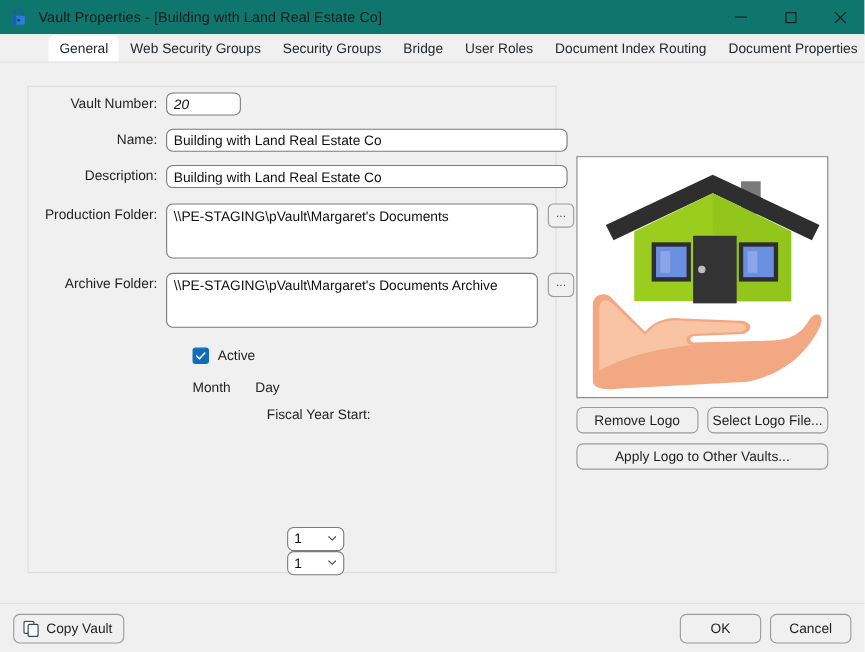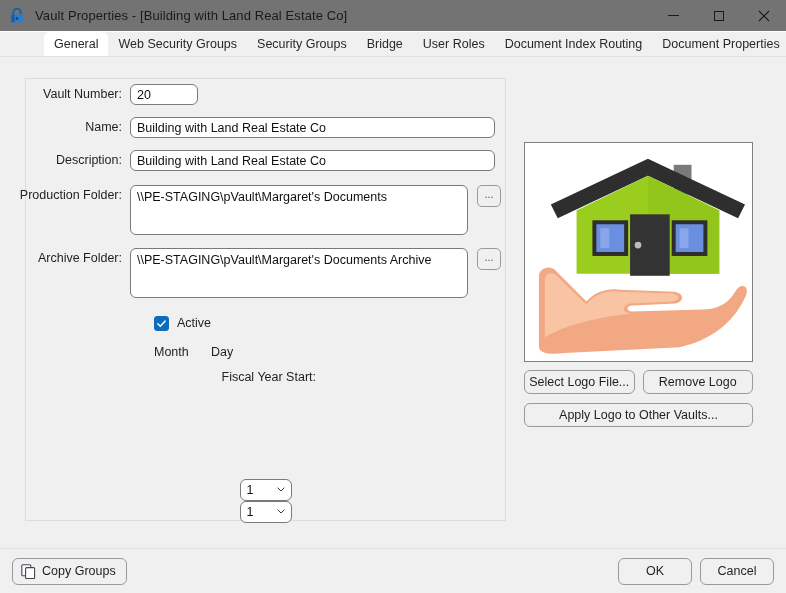--- a/index.html
+++ b/index.html
@@ -13,21 +13,21 @@
   .window {
     position: relative;
     width: 786px; height: 593px;
     background: #f0f0f0;
     display: flex; flex-direction: column;
   }
 
   
   .titlebar {
     height: 31px; flex: 0 0 32px;
-    background: #737373;
+    background: #0f766e;
     display: flex; align-items: center;
     border-bottom: 1px solid #ffffff;
   }
   .title-lock { width: 18px; height: 18px; margin-left: 8px; flex: 0 0 18px; display: block; }
   .title-text {
     margin-left: 9px;
     font-size: 13px; color: #1a1a1a;
     white-space: nowrap; letter-spacing: .1px;
   }
   .win-controls { margin-left: auto; display: flex; height: 32px; }
@@ -79,42 +79,42 @@
     position: absolute;
     left: 25px; top: 21px;
     width: 481px; height: 443px;
     border: 1px solid #dcdcdc;
     background: #f0f0f0;
   }
 
   
   .form {
     position: absolute;
-    left: 18px; top: 21px;
+    left: 39px; top: 21px;
     width: 500px;
   }
   .row { display: flex; align-items: flex-start; margin-bottom: 0; }
   .lbl {
     width: 112px; flex: 0 0 112px;
     text-align: right;
     font-size: 12.5px; color: #1f1f1f;
     padding-right: 8px;
     line-height: 20px;
   }
   .txt {
     font-family: "Liberation Sans", sans-serif;
     font-size: 12.5px; color: #101010;
     background: #ffffff;
     border: 1px solid #7a7a7a;
     border-radius: 6px;
     padding: 2px 6px;
     outline: none;
     line-height: 16px;
   }
-  .txt.small { width: 68px; height: 21px; }
+  .txt.small { width: 68px; height: 21px; font-style: italic; }
   .txt.wide  { width: 365px; height: 21px; }
   .txt.area  {
     width: 338px; height: 50px;
     resize: none; overflow: hidden;
     padding-top: 3px;
   }
   .browse {
     width: 24px; height: 22px;
     margin-left: 9px;
     background: #f0f0f0;
@@ -365,35 +365,35 @@
                  C198 167 206 160 212 150 C218 140 228 144 222 156
                  C210 182 186 200 156 206 L40 212 C24 214 14 212 14 205 Z" fill="#F2A882"></path>
         <path d="M20 138 C20 131 28 129 33 135 L62 163 C70 152 84 148 96 150 L148 152
                  C156 153 157 158 150 160 L106 162 C98 163 97 172 107 172
                  C70 176 40 184 20 196 Z" fill="#F8C4A4"></path>
       </svg>
     </div>
 
     <div class="logo-btns">
       <div class="logo-btn-row">
+        <div class="btn btn-half">Remove Logo</div>
         <div class="btn btn-half">Select Logo File...</div>
-        <div class="btn btn-half">Remove Logo</div>
       </div>
       <div class="btn btn-full">Apply Logo to Other Vaults...</div>
     </div>
 
   </div>
 
   <div class="footer">
     <div class="copy-btn">
       <svg class="copy-icon" viewBox="0 0 15 15">
         <rect x="0.8" y="0.8" width="9" height="11" rx="1" fill="#ffffff" stroke="#3f4a56" stroke-width="1.1"></rect>
         <rect x="4.6" y="3.6" width="9" height="11" rx="1" fill="#ffffff" stroke="#3f4a56" stroke-width="1.1"></rect>
       </svg>
-      <span>Copy Groups</span>
+      <span>Copy Vault</span>
     </div>
     <div class="footer-right">
       <div class="btn-ok">OK</div>
       <div class="btn-cancel">Cancel</div>
     </div>
   </div>
 
 </div>
 
 </body></html>

